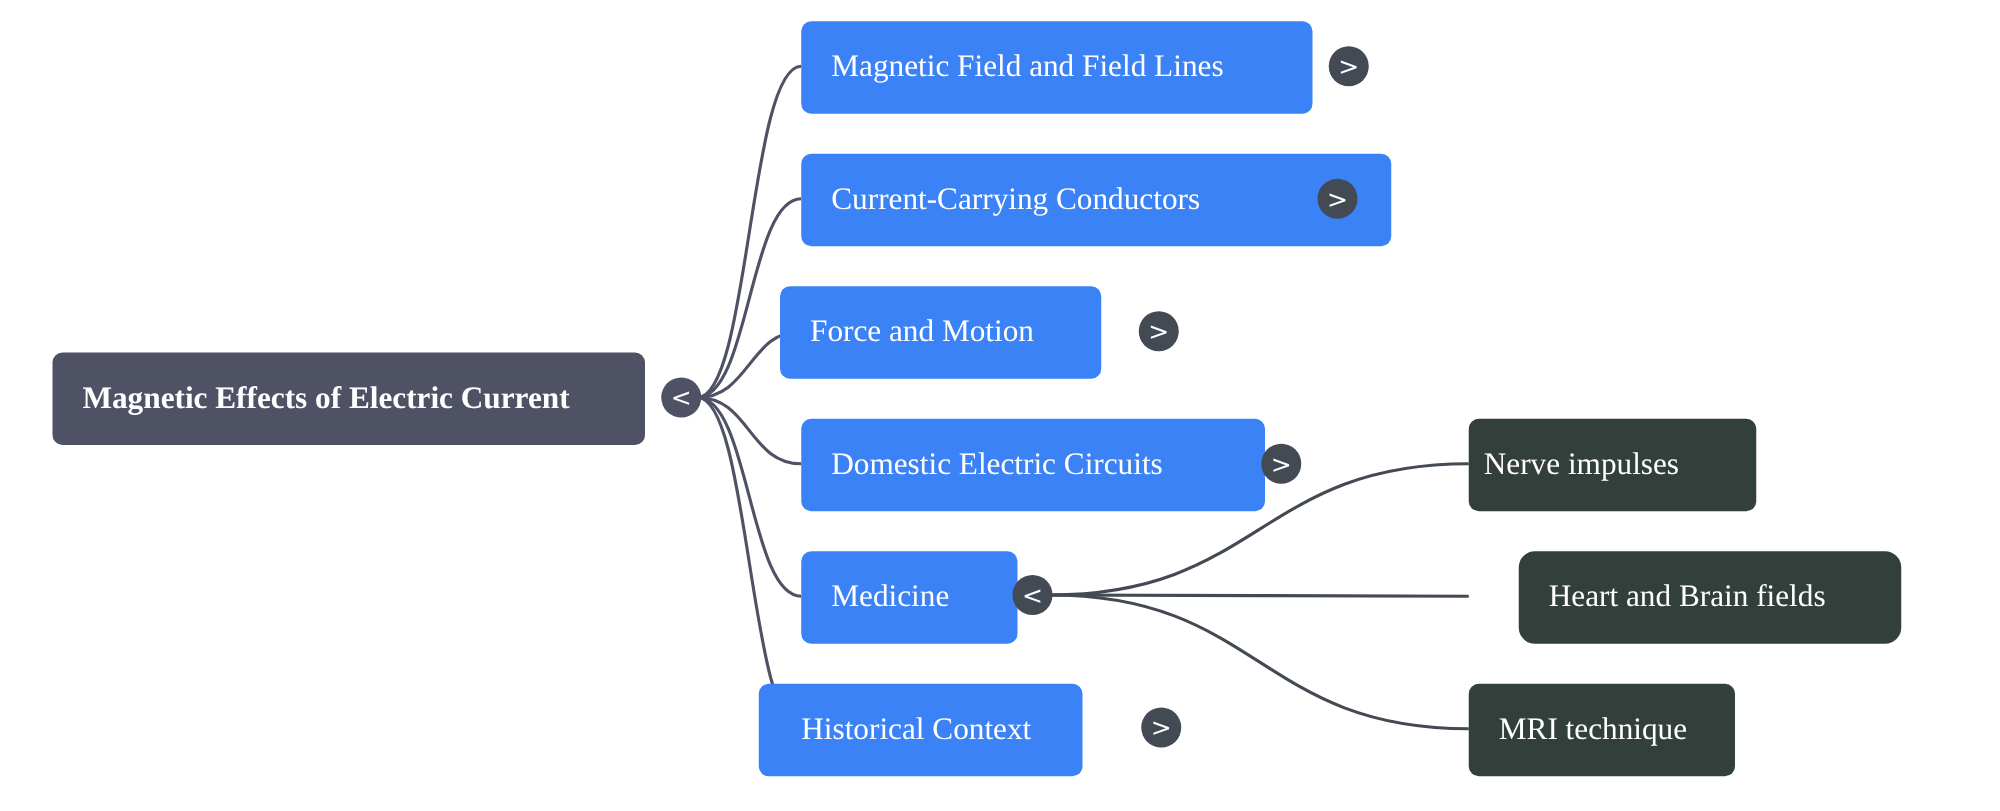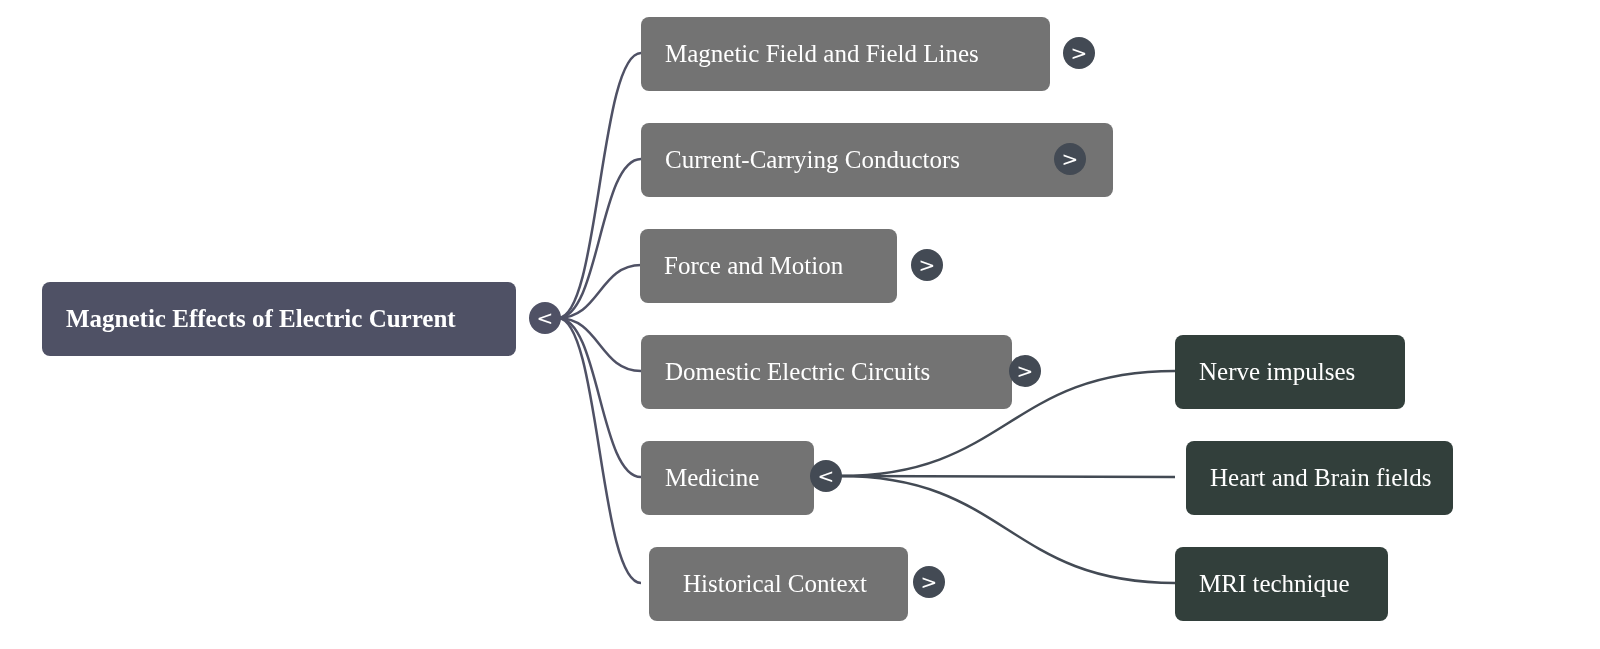--- a/index.html
+++ b/index.html
@@ -29,21 +29,21 @@
       border-radius: 8px;
       color: #ffffff;
       font-size: 25px;
       display: flex;
       align-items: center;
       padding-left: 24px;
       white-space: nowrap;
       cursor: pointer;
     }
     .node.root { background: #4f5165; font-weight: bold; }
-    .node.level1 { background: #737373; }
+    .node.level1 { background: #3b82f6; }
     .node.level2 { background: #323f3b; }
     .toggle {
       position: absolute;
       width: 32px;
       height: 32px;
       border-radius: 50%;
       color: #ffffff;
       font-family: "DejaVu Sans", sans-serif;
       font-size: 20px;
       line-height: 32px;
@@ -83,49 +83,49 @@
   <span>&gt;</span>
 </div>
 
 <div class="node level1" style="left:641px; top:123px; width:472px;">
   <span>Current-Carrying Conductors</span>
 </div>
 <div class="toggle l1-t" style="left:1054px; top:143px;">
   <span>&gt;</span>
 </div>
 
-<div class="node level1" style="left:640px; top:229px; width:257px;">
+<div class="node level1" style="left:624px; top:229px; width:257px;">
   <span>Force and Motion</span>
 </div>
 <div class="toggle l1-t" style="left:911px; top:249px;">
   <span>&gt;</span>
 </div>
 
 <div class="node level1" style="left:641px; top:335px; width:371px;">
   <span>Domestic Electric Circuits</span>
 </div>
 <div class="toggle l1-t" style="left:1009px; top:355px;">
   <span>&gt;</span>
 </div>
 
 <div class="node level1" style="left:641px; top:441px; width:173px;">
   <span>Medicine</span>
 </div>
 <div class="toggle l1-t" style="left:810px; top:460px;">
   <span>&lt;</span>
 </div>
 
-<div class="node level1" style="left:649px; top:547px; width:259px;padding-left:34px;">
+<div class="node level1" style="left:607px; top:547px; width:259px;padding-left:34px;">
   <span>Historical Context</span>
 </div>
 <div class="toggle l1-t" style="left:913px; top:566px;">
   <span>&gt;</span>
 </div>
 
-<div class="node level2" style="left:1175px; top:335px; width:230px;">
+<div class="node level2" style="left:1175px; top:335px; width:230px;padding-left:12px;">
   <span>Nerve impulses</span>
 </div>
-<div class="node level2" style="left:1186px; top:441px; width:267px;">
+<div class="node level2" style="left:1215px; top:441px; width:306px;border-radius:13px;">
   <span>Heart and Brain fields</span>
 </div>
 <div class="node level2" style="left:1175px; top:547px; width:213px;">
   <span>MRI technique</span>
 </div>
 
 </body></html>

